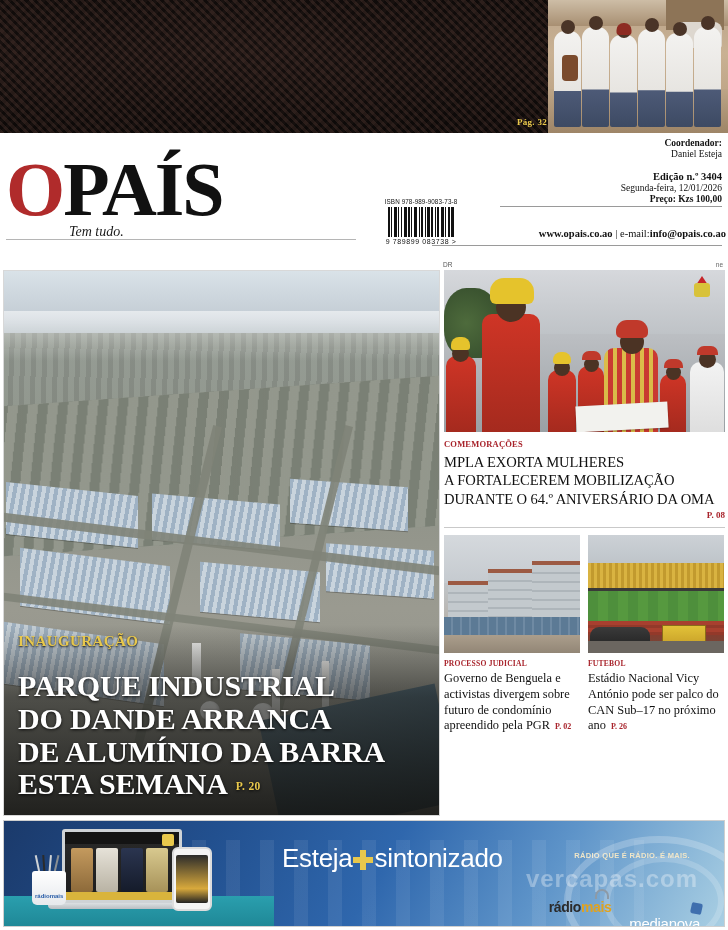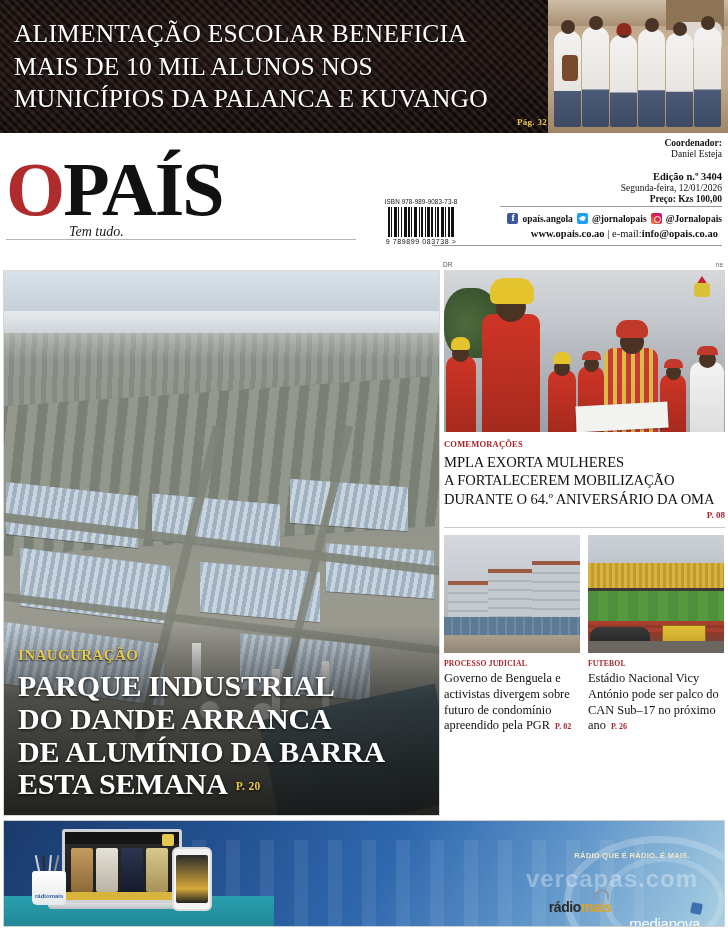--- a/index.html
+++ b/index.html
@@ -132,21 +132,21 @@
   .sicon.fb { background:#3b5998; }
   .sicon.fb::after { content:"f"; position:absolute; left:4px; top:-1px; color:#fff;
     font-family:"Liberation Serif",serif; font-size:10px; font-weight:bold; }
   .sicon.tw { background:#1da1f2; border-radius:2px; }
   .sicon.tw::after { content:""; position:absolute; left:2px; top:3px; width:7px; height:5px;
     background:#fff; clip-path: polygon(0 40%,55% 0,100% 20%,75% 100%,20% 85%); }
   .sicon.ig { background: linear-gradient(45deg,#f09433,#dc2743,#bc1888); }
   .sicon.ig::after { content:""; position:absolute; left:3px; top:3px; width:5px; height:5px;
     border:1.2px solid #fff; border-radius:50%; }
   .web-row {
-    position: absolute; right: 10px; top: 95px; width: 290px; text-align: right;
+    position: absolute; right: 2px; top: 95px; width: 290px; text-align: right;
     font-family: "Liberation Serif", serif; font-size: 10.5px; color: #111;
   }
   .web-row b { font-weight: bold; }
   .rule-bottom {
     position: absolute; right: 6px; top: 112px; width: 290px;
     border-top: 1px solid #9a9a9a;
   }
   .masthead-underline {
     position: absolute; left: 6px; top: 106px; width: 350px; border-top: 1px solid #b5b5b5;
   }
@@ -194,21 +194,21 @@
   .lp-tower {
     position:absolute; background: linear-gradient(180deg,#f0f0ee,#c8c9c5);
   }
   .lead-gradient {
     position:absolute; left:0; bottom:0; width:100%; height:190px;
     background: linear-gradient(180deg, rgba(20,20,18,0) 0%, rgba(20,20,18,.55) 38%, rgba(18,18,16,.88) 100%);
   }
   .lead-text { position:absolute; left:14px; bottom:14px; right:10px; }
   .kicker-lead {
     color:#e8c84c; font-family:"Liberation Serif",serif; font-weight:bold;
-    font-size:15px; letter-spacing:.4px; margin-bottom:6px;
+    font-size:15px; letter-spacing:.4px; margin-bottom:20px;
     text-shadow: 0 1px 2px rgba(0,0,0,.9);
   }
   .headline-lead {
     color:#fff; font-family:"Liberation Serif",serif; font-weight:bold;
     font-size:30px; line-height:1.09; letter-spacing:-.2px;
     text-shadow: 0 1px 3px rgba(0,0,0,.85);
   }
   .headline-lead span.pg {
     color:#e8c84c; font-size:11.5px; letter-spacing:.3px; vertical-align: 4px;
     margin-left: 8px;
@@ -427,25 +427,20 @@
   }
 </style>
 </head>
 <body>
 
 <div class="page">
 
   <div class="top-banner">
     <div class="top-banner-texture"></div>
 
-    <div class="top-banner-text">
-      <div>ALIMENTAÇÃO ESCOLAR BENEFICIA</div>
-      <div>MAIS DE 10 MIL ALUNOS NOS</div>
-      <div>MUNICÍPIOS DA PALANCA E KUVANGO</div>
-    </div>
     <div class="top-banner-page">Pág. 32</div>
 
     <div class="banner-photo">
       <div class="bp-sky"></div>
       <div class="bp-building"></div>
       <div class="bp-car"></div>
       <div class="bp-ground"></div>
       <div class="student s1">
           <div class="backpack"></div>
         </div>
@@ -517,28 +512,20 @@
 
     <div class="info-col">
       <div class="info-coord-label">Coordenador:</div>
       <div class="info-coord-name">Daniel Esteja</div>
       <div class="info-edition">Edição n.º 3404</div>
       <div class="info-date">Segunda-feira, 12/01/2026</div>
       <div class="info-price">Preço: Kzs 100,00</div>
     </div>
     <div class="rule-mid"></div>
 
-    <div class="social-row">
-      <span class="sicon fb"></span>
-      <span>opaís.angola</span>
-      <span class="sicon tw"></span>
-      <span>@jornalopais</span>
-      <span class="sicon ig"></span>
-      <span>@Jornalopais</span>
-    </div>
 
     <div class="web-row">
       <b>www.opais.co.ao</b>
       <span>|</span>
       <span>e-mail:</span><b>info@opais.co.ao</b>
     </div>
     <div class="rule-bottom"></div>
   </div>
 
   <div class="content">
@@ -706,20 +693,23 @@
     <div class="pens">
         <i></i>
         <i></i>
         <i></i>
         <i></i>
       </div>
     <div class="ad-cup">
       <div class="logo-mini">rádiomais</div>
     </div>
 
+    <div class="ad-headline">
+      <span>Esteja</span><span class="ad-plus"></span><span>sintonizado</span>
+    </div>
 
     <div class="ad-tagline">RÁDIO QUE É RÁDIO. É MAIS.</div>
 
     <div class="ad-waves"></div>
     <div class="ad-waves2"></div>
 
     <div class="ad-watermark">vercapas.com</div>
 
     <div class="ad-logos">
       <div class="logo-radiomais">

